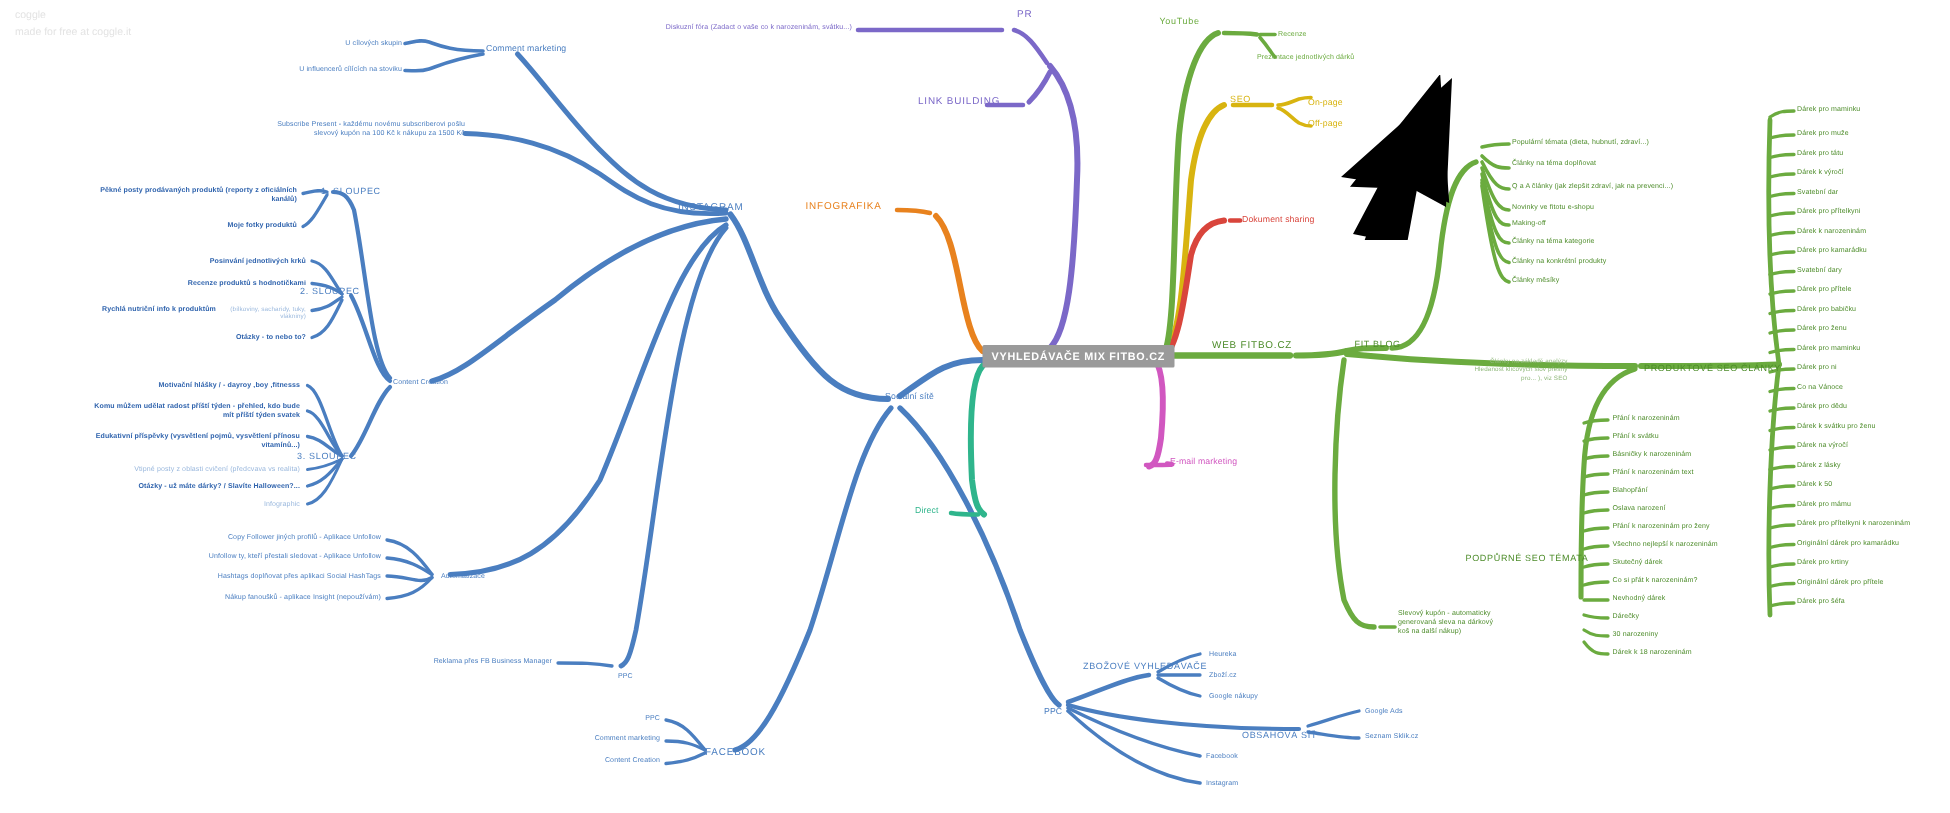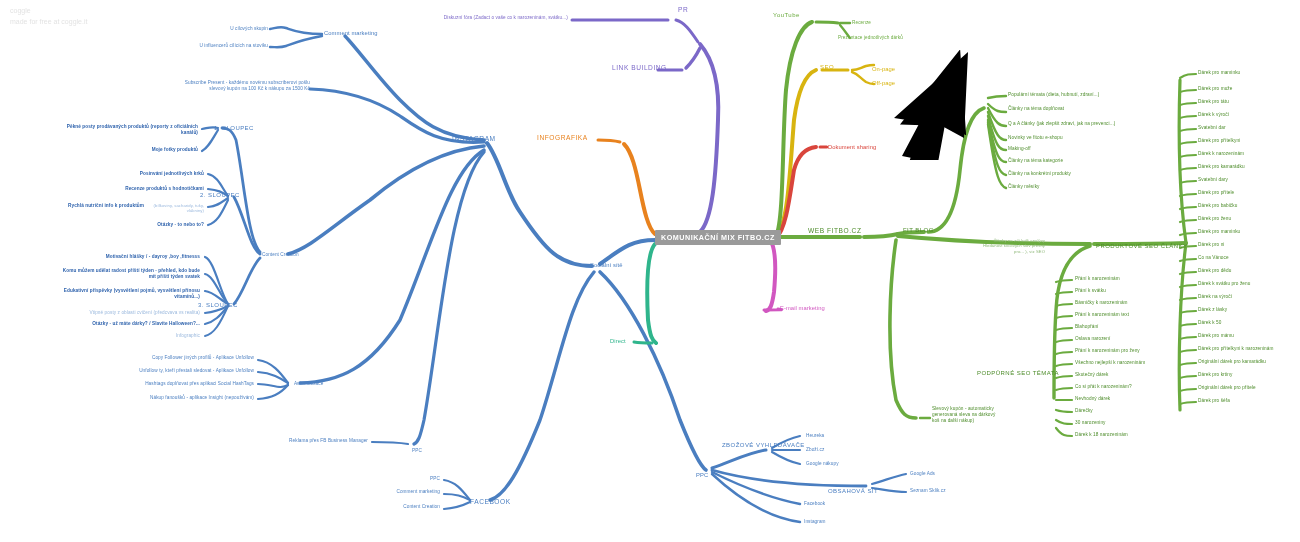--- a/index.html
+++ b/index.html
@@ -227,21 +227,21 @@
       <path d="M1056 366 C 1062 364 1066 364 1072 364" stroke="#6bab3f" stroke-width="2.2"></path>
       <path d="M1056 378 C 1062 376 1066 376 1072 376" stroke="#6bab3f" stroke-width="2.2"></path>
       <path d="M1056 390 C 1062 388 1066 388 1072 388" stroke="#6bab3f" stroke-width="2.2"></path>
       <path d="M1056 400 C 1062 400 1066 400 1072 400" stroke="#6bab3f" stroke-width="2.2"></path>
       <path d="M1056 410 C 1062 412 1066 412 1072 412" stroke="#6bab3f" stroke-width="2.2"></path>
       <path d="M1056 420 C 1062 424 1066 424 1072 424" stroke="#6bab3f" stroke-width="2.2"></path>
       <path d="M1056 428 C 1062 436 1066 436 1072 436" stroke="#6bab3f" stroke-width="2.2"></path>
     </g>
   </svg>
 
-  <div id="center-node">KOMUNIKAČNÍ MIX FITBO.CZ</div>
+  <div id="center-node">VYHLEDÁVAČE MIX FITBO.CZ</div>
 
   <div class="lbl purple cap" style="left:678px; top:6px;">PR</div>
   <div class="lbl purple r sm" style="left:296px; top:15px; width:272px;">Diskuzní fóra (Zadaсt o vaše co k narozeninám, svátku...)</div>
   <div class="lbl purple cap" style="left:612px; top:64px;">LINK BUILDING</div>
 
   <div class="lbl orange cap" style="left:537px; top:134px;">INFOGRAFIKA</div>
 
   <div class="lbl blue med" style="left:590px; top:262px;">Sociální sítě</div>
   <div class="lbl teal med" style="left:610px; top:338px;">Direct</div>
 

